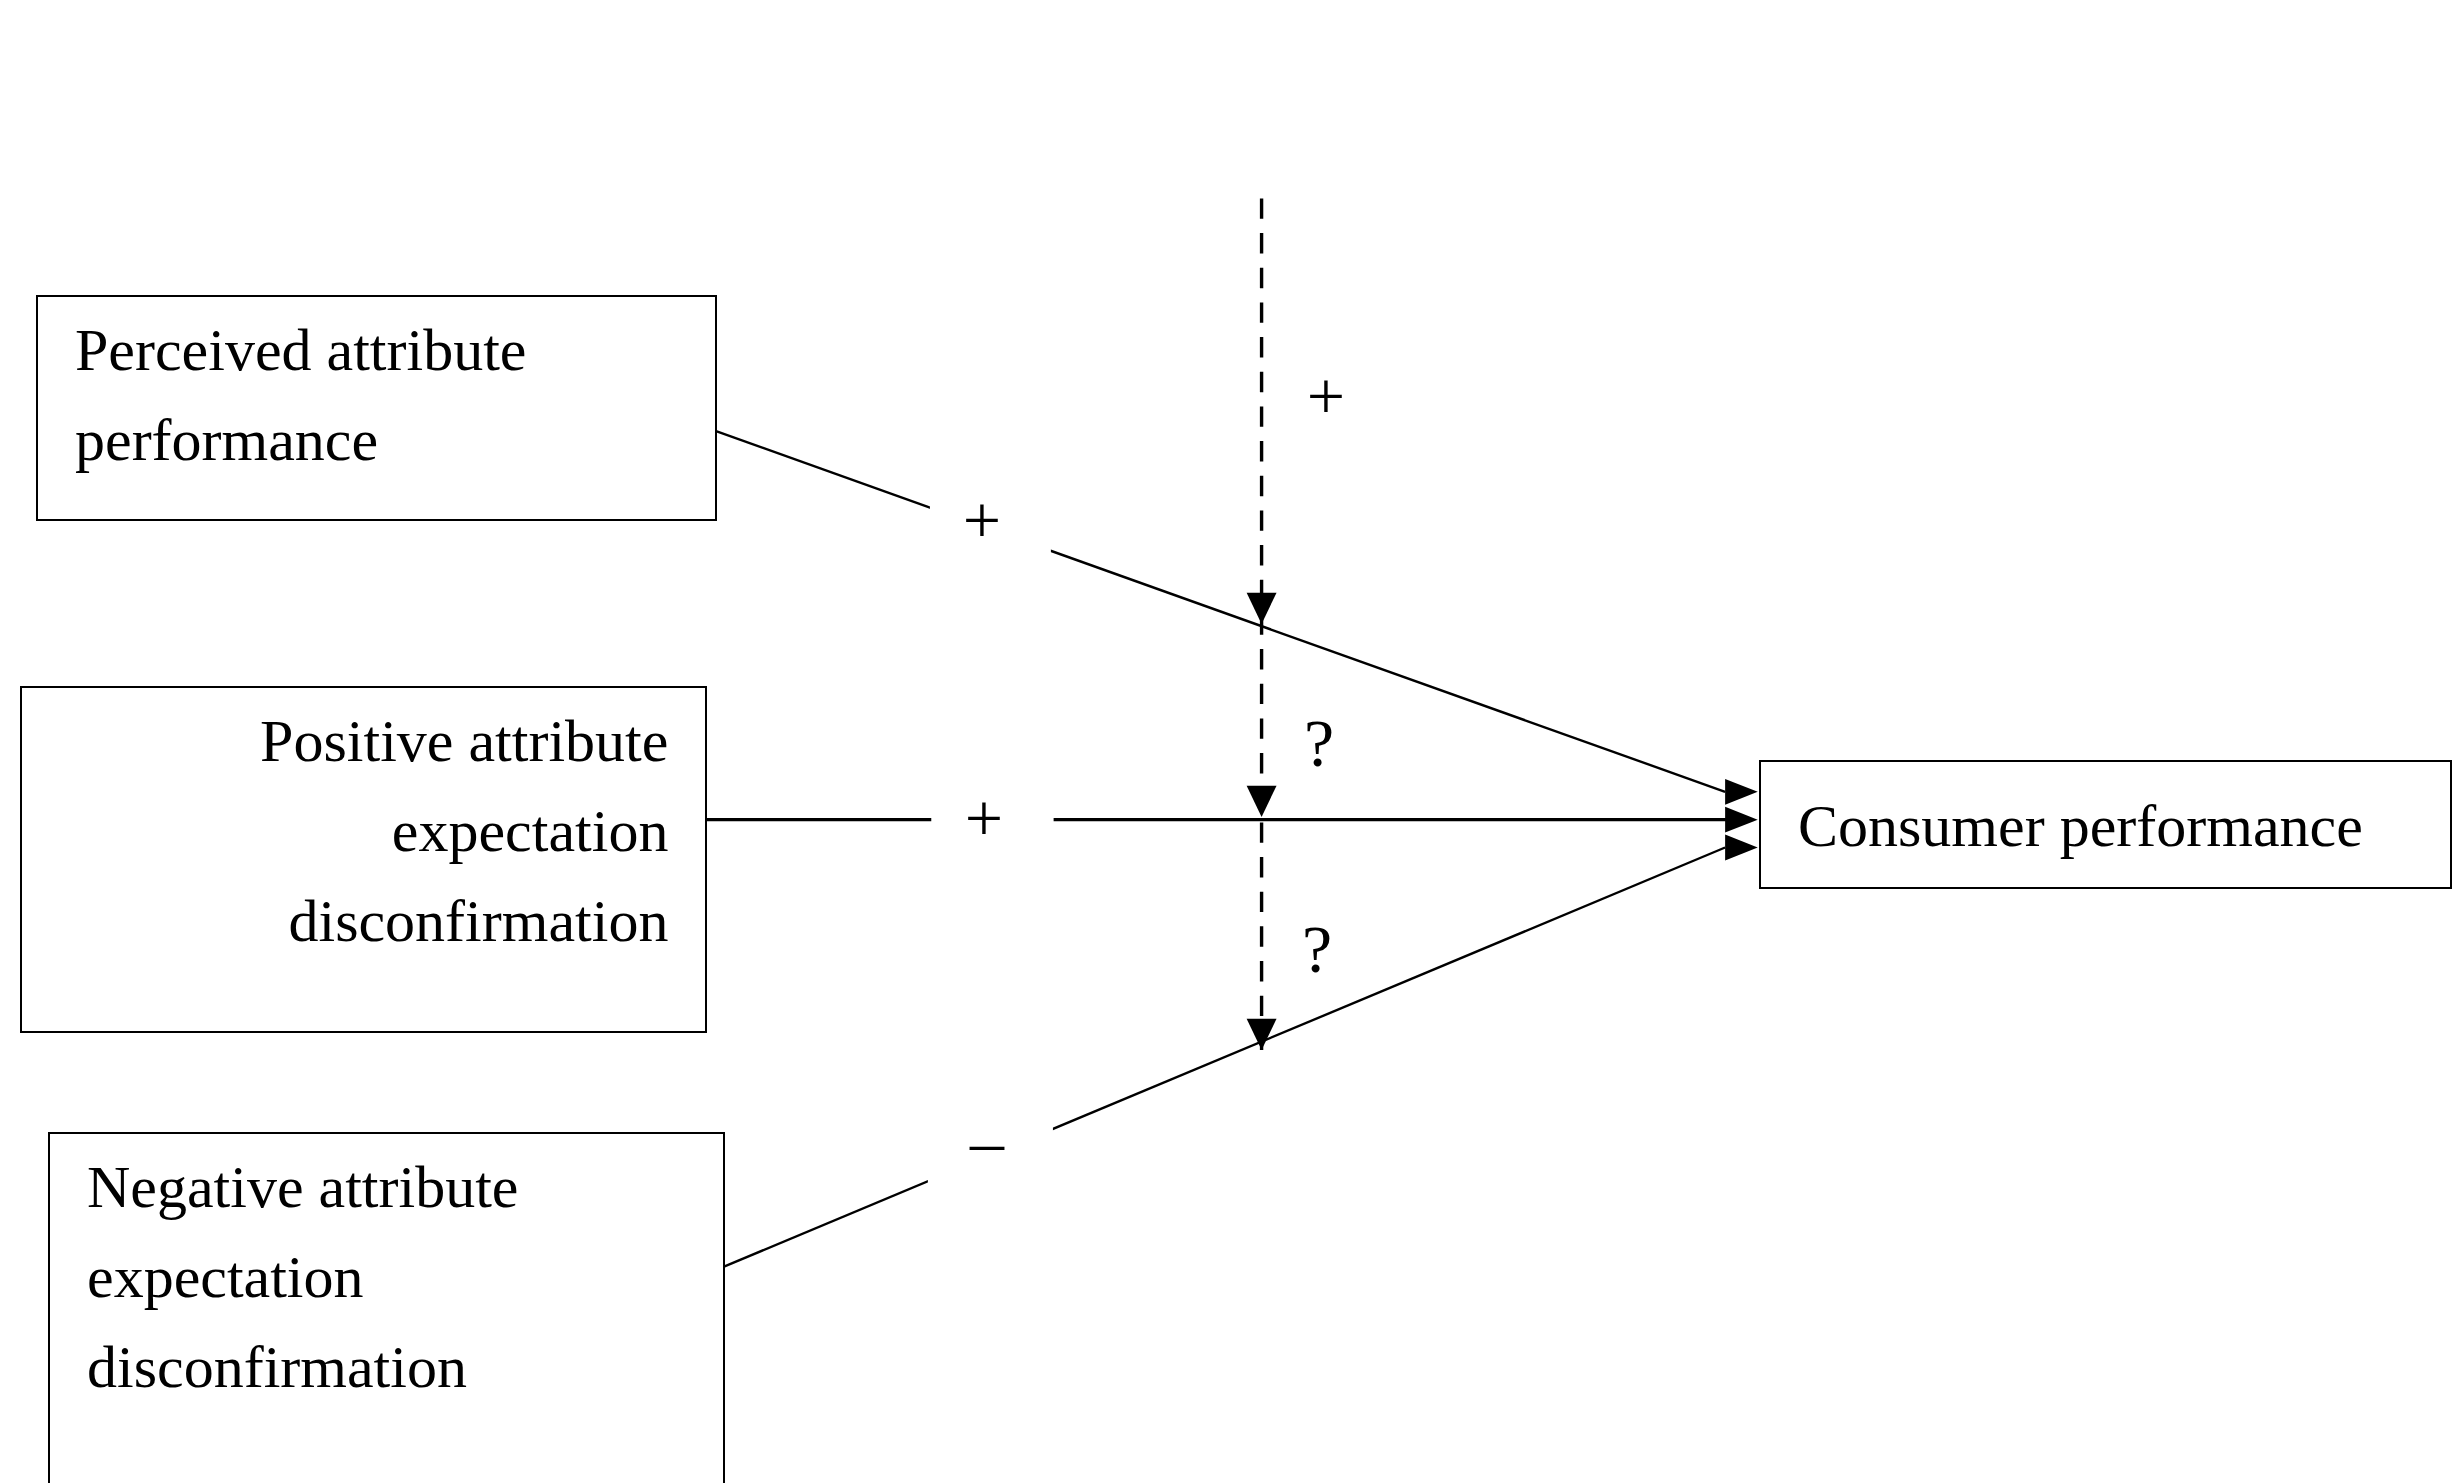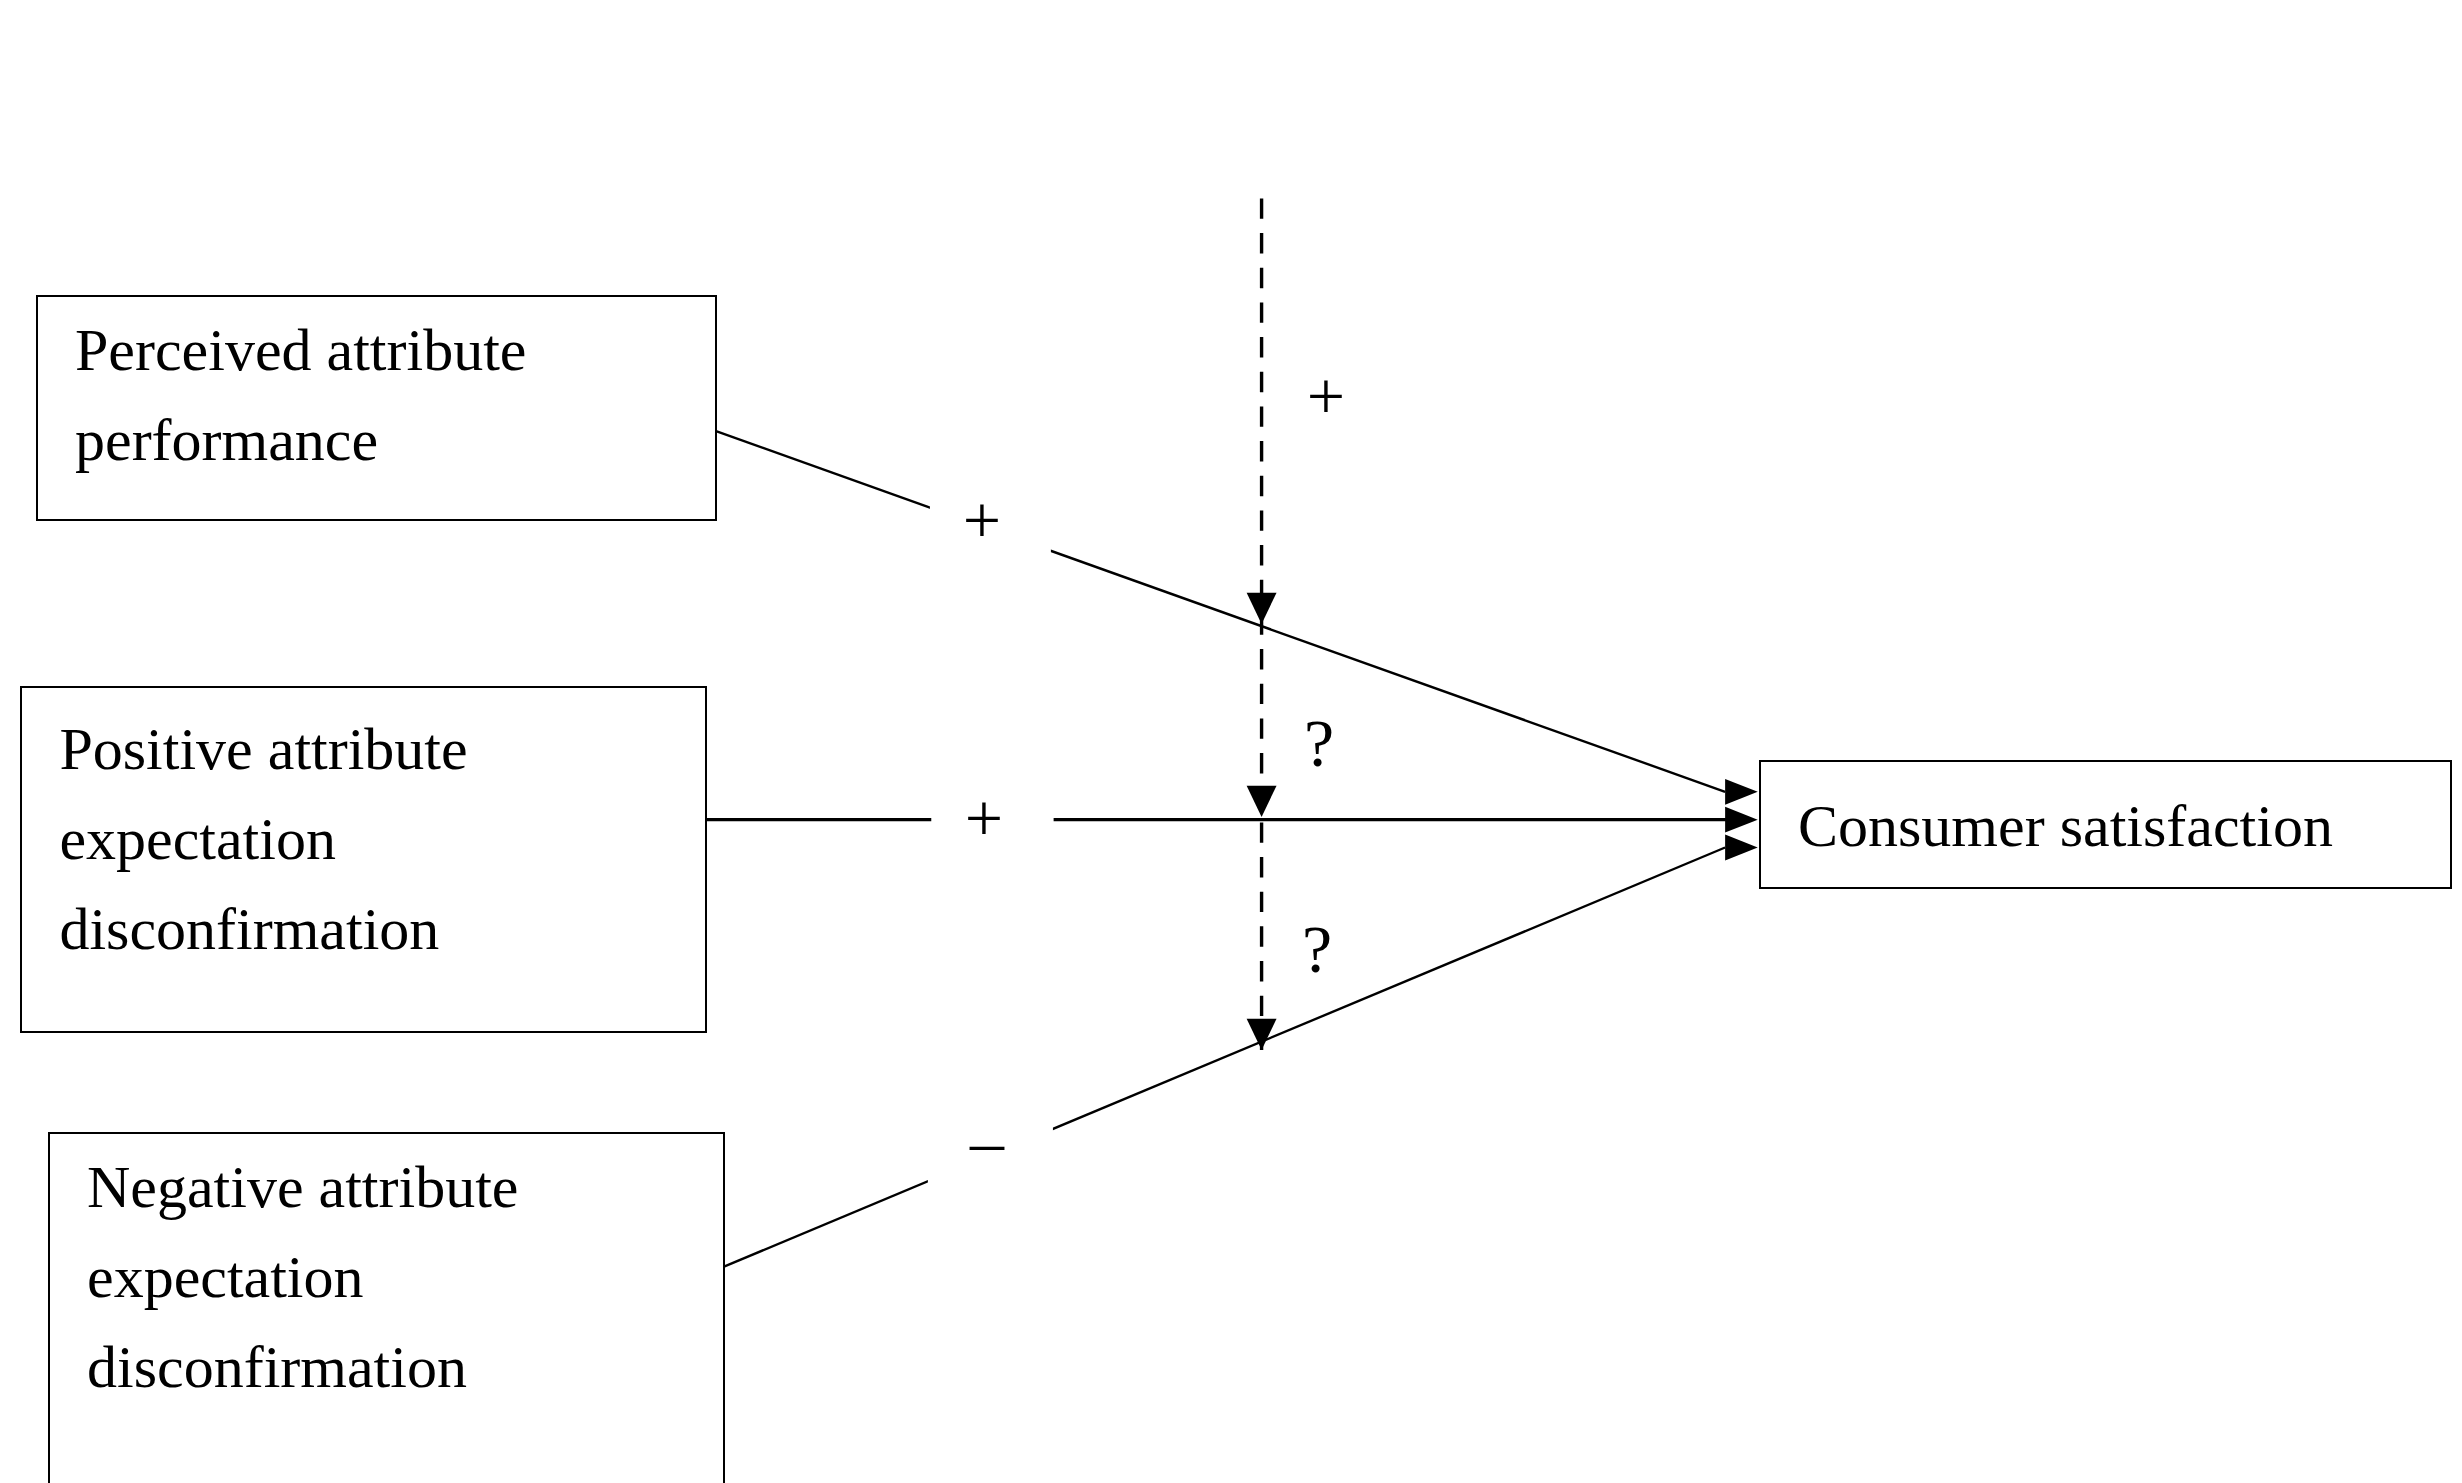--- a/index.html
+++ b/index.html
@@ -25,21 +25,21 @@
     font-size: 60px;
     line-height: 90px;
     white-space: pre-line;
     padding: 6.8px 37px;
   }
   .node-top {
     left: 894px; top: 23px; width: 691px; height: 175px;
     border-width: 3.4px; padding-top: 5.4px;
   }
   .node-b1 { left: 36px;  top: 295px;  width: 681px; height: 226px; padding-top: 8.2px; }
-  .node-b2 { left: 20.4px;  top: 686px; width: 687px; height: 347px; padding-top: 16px; }
+  .node-b2 { left: 20.4px;  top: 686px; width: 687px; height: 347px; padding-top: 8px; text-align: right; }
   .node-b3 { left: 23px;  top: 1132px; width: 677px;  height: 387px; padding-top: 8.2px; margin-left: 25px; }
   .node-right { left: 1759px; top: 760px; width: 693px; height: 129px; padding-top: 19px; }
   .edge-label {
     position: absolute;
     transform: translate(-50%, -50%);
     font-size: 68px;
     line-height: 68px;
     color: #000000;
   }
 </style>
@@ -74,21 +74,21 @@
 performance</div>
 
   <div class="node node-b2">Positive attribute
 expectation
 disconfirmation</div>
 
   <div class="node node-b3">Negative attribute
 expectation
 disconfirmation</div>
 
-  <div class="node node-right">Consumer satisfaction</div>
+  <div class="node node-right">Consumer performance</div>
 
   <span class="edge-label" style="left:982px; top:520px;">+</span>
 
   <span class="edge-label" style="left:984px; top:818px;">+</span>
 
   <span class="edge-label" style="left:987px; top:1141px;">–</span>
 
   <span class="edge-label" style="left:1326px; top:396px;">+</span>
 
   <span class="edge-label" style="left:1319px; top:743px;">?</span>

